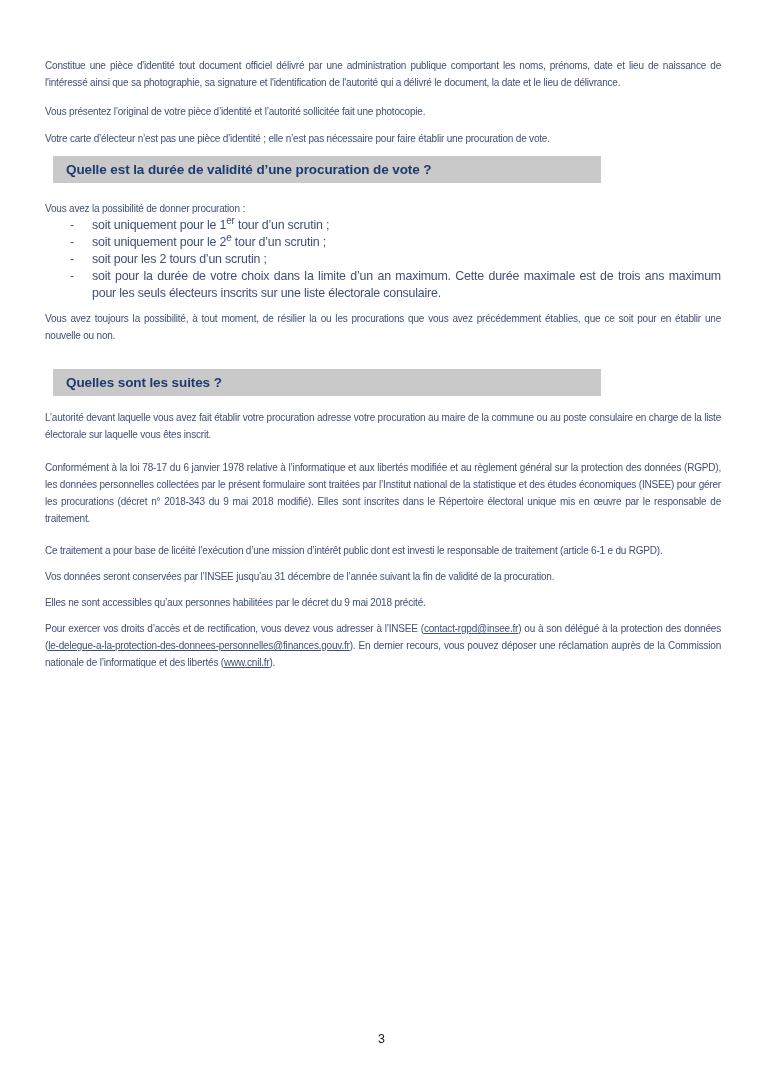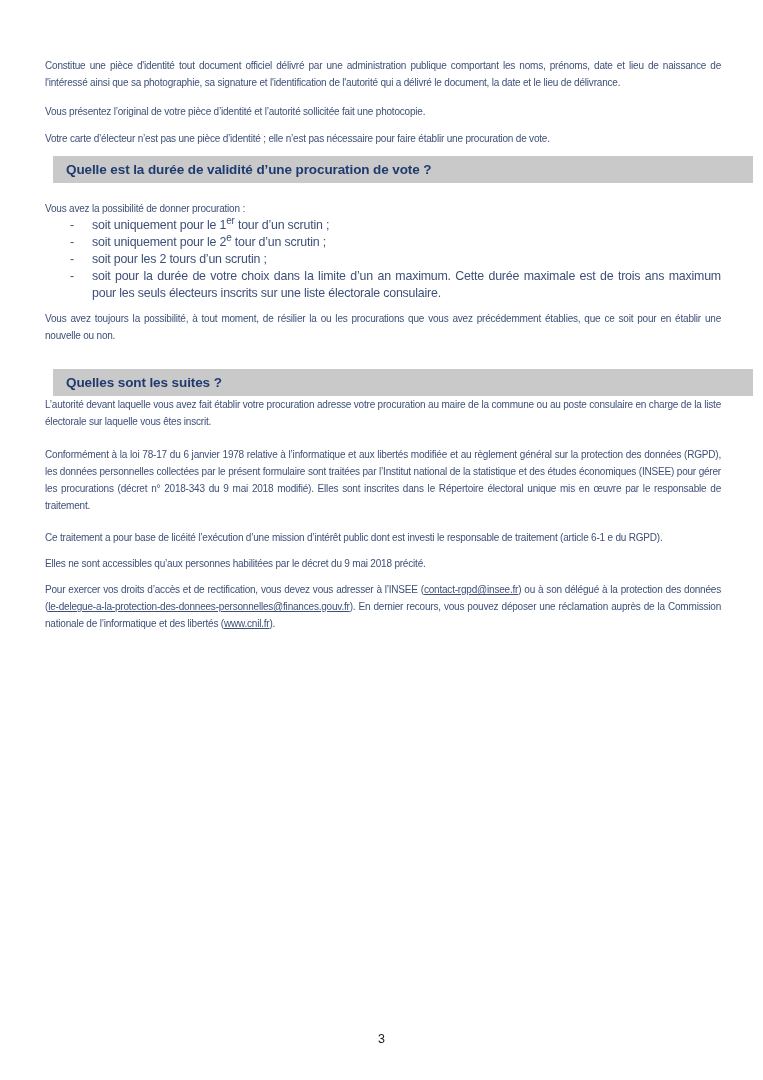--- a/index.html
+++ b/index.html
@@ -27,21 +27,21 @@
   .para{
     margin:0;
     font-size:10px;
     line-height:17px;
     letter-spacing:-0.2px;
     text-align:justify;
   }
   .mt-first{margin-top:57px;}
   .band{
     margin-left:8px;
-    width:700px;
+    width:548px;
     height:27px;
     background:var(--band-bg);
     display:flex;
     align-items:center;
     padding-left:13px;
   }
   .band-title{
     font-size:13.5px;
     font-weight:bold;
     letter-spacing:-0.1px;
@@ -119,27 +119,28 @@
     </div>
   </div>
 
   <p class="para" style="margin-top:8px">Vous avez toujours la possibilité, à tout moment, de résilier la ou les procurations que vous avez précédemment établies, que ce soit pour en établir une nouvelle ou non.</p>
 
 
   <div class="band" style="margin-top:25px">
     <span class="band-title">Quelles sont les suites ?</span>
   </div>
 
-  <p class="para" style="margin-top:0">L’autorité devant laquelle vous avez fait établir votre procuration adresse votre procuration au maire de la commune ou au poste consulaire en charge de la liste électorale sur laquelle vous êtes inscrit.</p>
+  <p class="para" style="margin-top:13px">L’autorité devant laquelle vous avez fait établir votre procuration adresse votre procuration au maire de la commune ou au poste consulaire en charge de la liste électorale sur laquelle vous êtes inscrit.</p>
 
 
   <p class="para" style="margin-top:16px">Conformément à la loi 78-17 du 6 janvier 1978 relative à l’informatique et aux libertés modifiée et au règlement général sur la protection des données (RGPD), les données personnelles collectées par le présent formulaire sont traitées par l’Institut national de la statistique et des études économiques (INSEE) pour gérer les procurations (décret n° 2018-343 du 9 mai 2018 modifié). Elles sont inscrites dans le Répertoire électoral unique mis en œuvre par le responsable de traitement.</p>
 
   <p class="para" style="margin-top:15px">Ce traitement a pour base de licéité l’exécution d’une mission d’intérêt public dont est investi le responsable de traitement (article 6-1 e du RGPD).</p>
 
+  <p class="para" style="margin-top:9px">Vos données seront conservées par l’INSEE jusqu’au 31 décembre de l’année suivant la fin de validité de la procuration.</p>
 
   <p class="para" style="margin-top:9px">Elles ne sont accessibles qu’aux personnes habilitées par le décret du 9 mai 2018 précité.</p>
 
   <p class="para" style="margin-top:9px"><span>Pour exercer vos droits d’accès et de rectification, vous devez vous adresser à l’INSEE (</span><a class="doc-link">contact-rgpd@insee.fr</a><span>) ou à son délégué à la protection des données (</span><a class="doc-link">le-delegue-a-la-protection-des-donnees-personnelles@finances.gouv.fr</a><span>). En dernier recours, vous pouvez déposer une réclamation auprès de la Commission nationale de l’informatique et des libertés (</span><a class="doc-link">www.cnil.fr</a><span>).</span></p>
 
 </div>
 
 <div class="page-number">3</div>
 
 </body></html>

